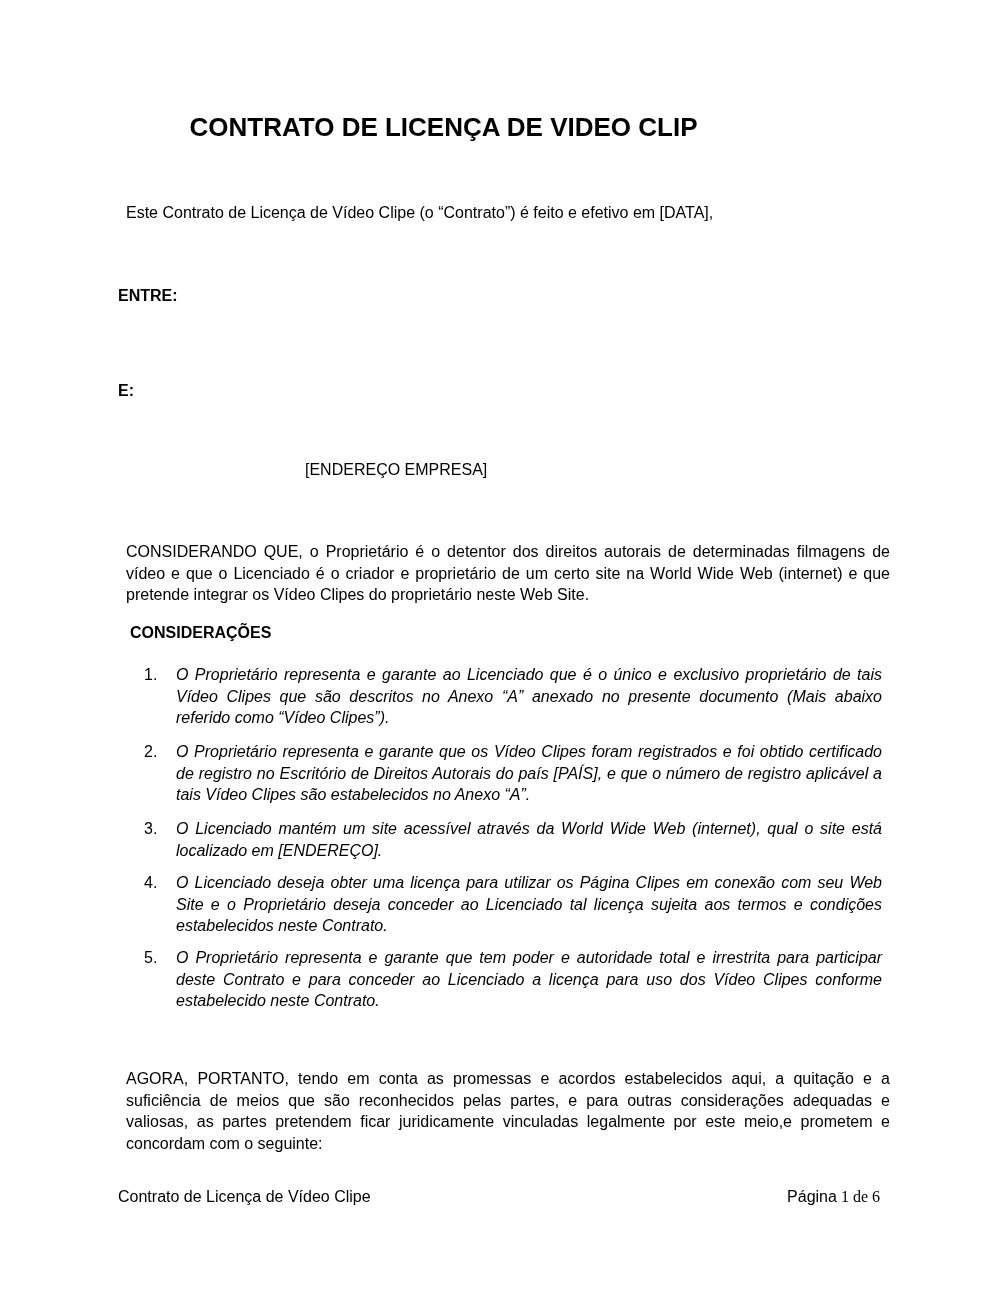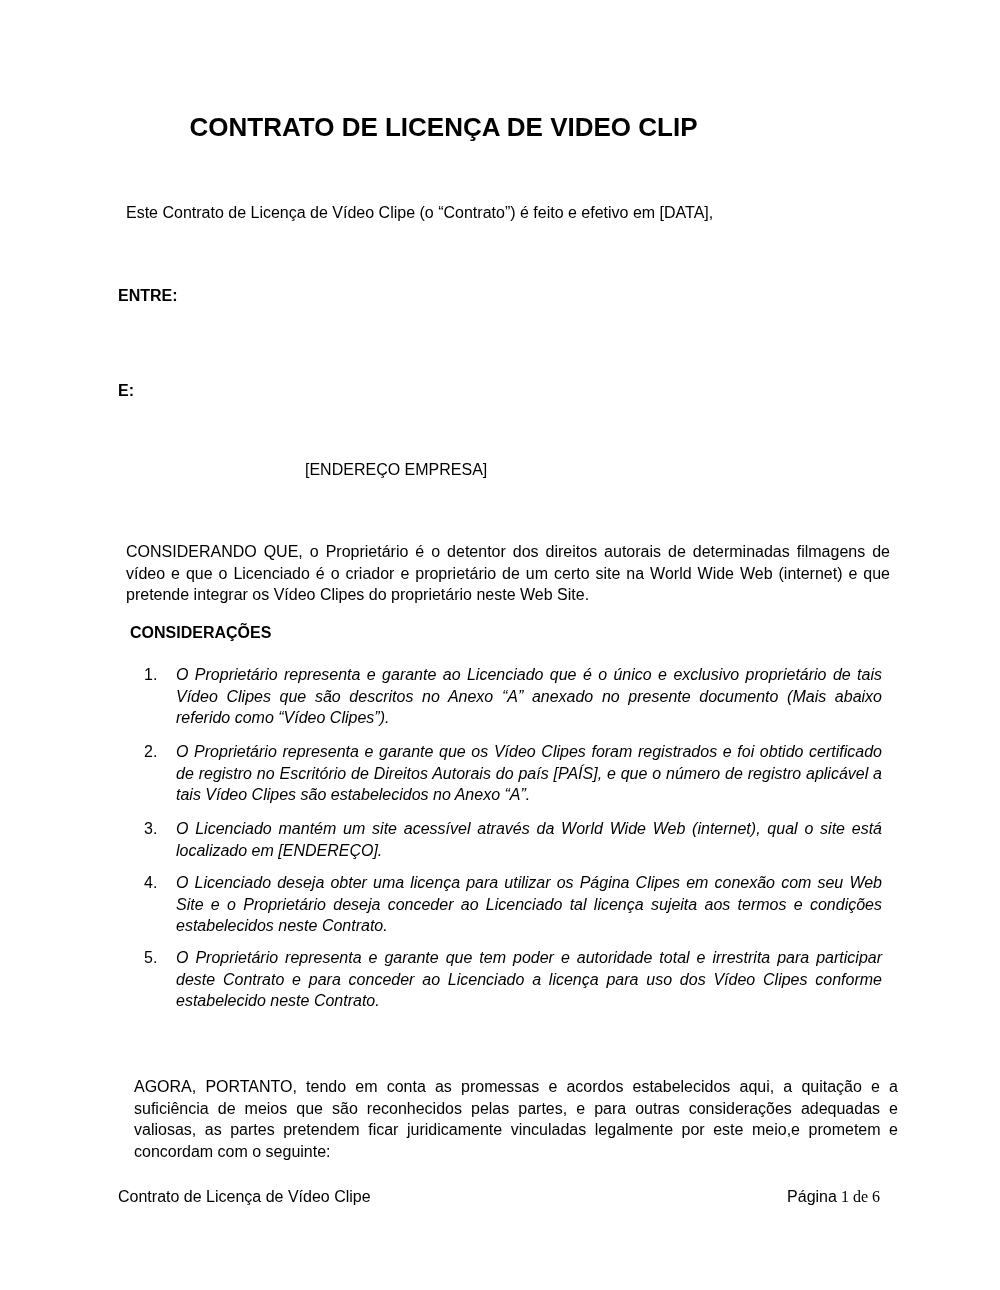--- a/index.html
+++ b/index.html
@@ -153,19 +153,19 @@
   <div class="cons-item" id="cons-item-4">
     <div class="cons-num">4.</div>
     <div class="cons-text">O Licenciado deseja obter uma licença para utilizar os Página Clipes em conexão com seu Web Site e o Proprietário deseja conceder ao Licenciado tal licença sujeita aos termos e condições estabelecidos neste Contrato.</div>
   </div>
 
   <div class="cons-item" id="cons-item-5">
     <div class="cons-num">5.</div>
     <div class="cons-text">O Proprietário representa e garante que tem poder e autoridade total e irrestrita para participar deste Contrato e para conceder ao Licenciado a licença para uso dos Vídeo Clipes conforme estabelecido neste Contrato.</div>
   </div>
 
-  <p class="closing" style="margin:16px">AGORA, PORTANTO, tendo em conta as promessas e acordos estabelecidos aqui, a quitação e a suficiência de meios que são reconhecidos pelas partes, e para outras considerações adequadas e valiosas, as partes pretendem ficar juridicamente vinculadas legalmente por este meio,e prometem e concordam com o seguinte:</p>
+  <p class="closing" style="margin:8px">AGORA, PORTANTO, tendo em conta as promessas e acordos estabelecidos aqui, a quitação e a suficiência de meios que são reconhecidos pelas partes, e para outras considerações adequadas e valiosas, as partes pretendem ficar juridicamente vinculadas legalmente por este meio,e prometem e concordam com o seguinte:</p>
 
   <div class="footer-left">Contrato de Licença de Vídeo Clipe</div>
 
   <div class="footer-right"><span>Página</span><span class="page-number-serif"> 1 de 6</span></div>
 
 </div>
 
 </body></html>

